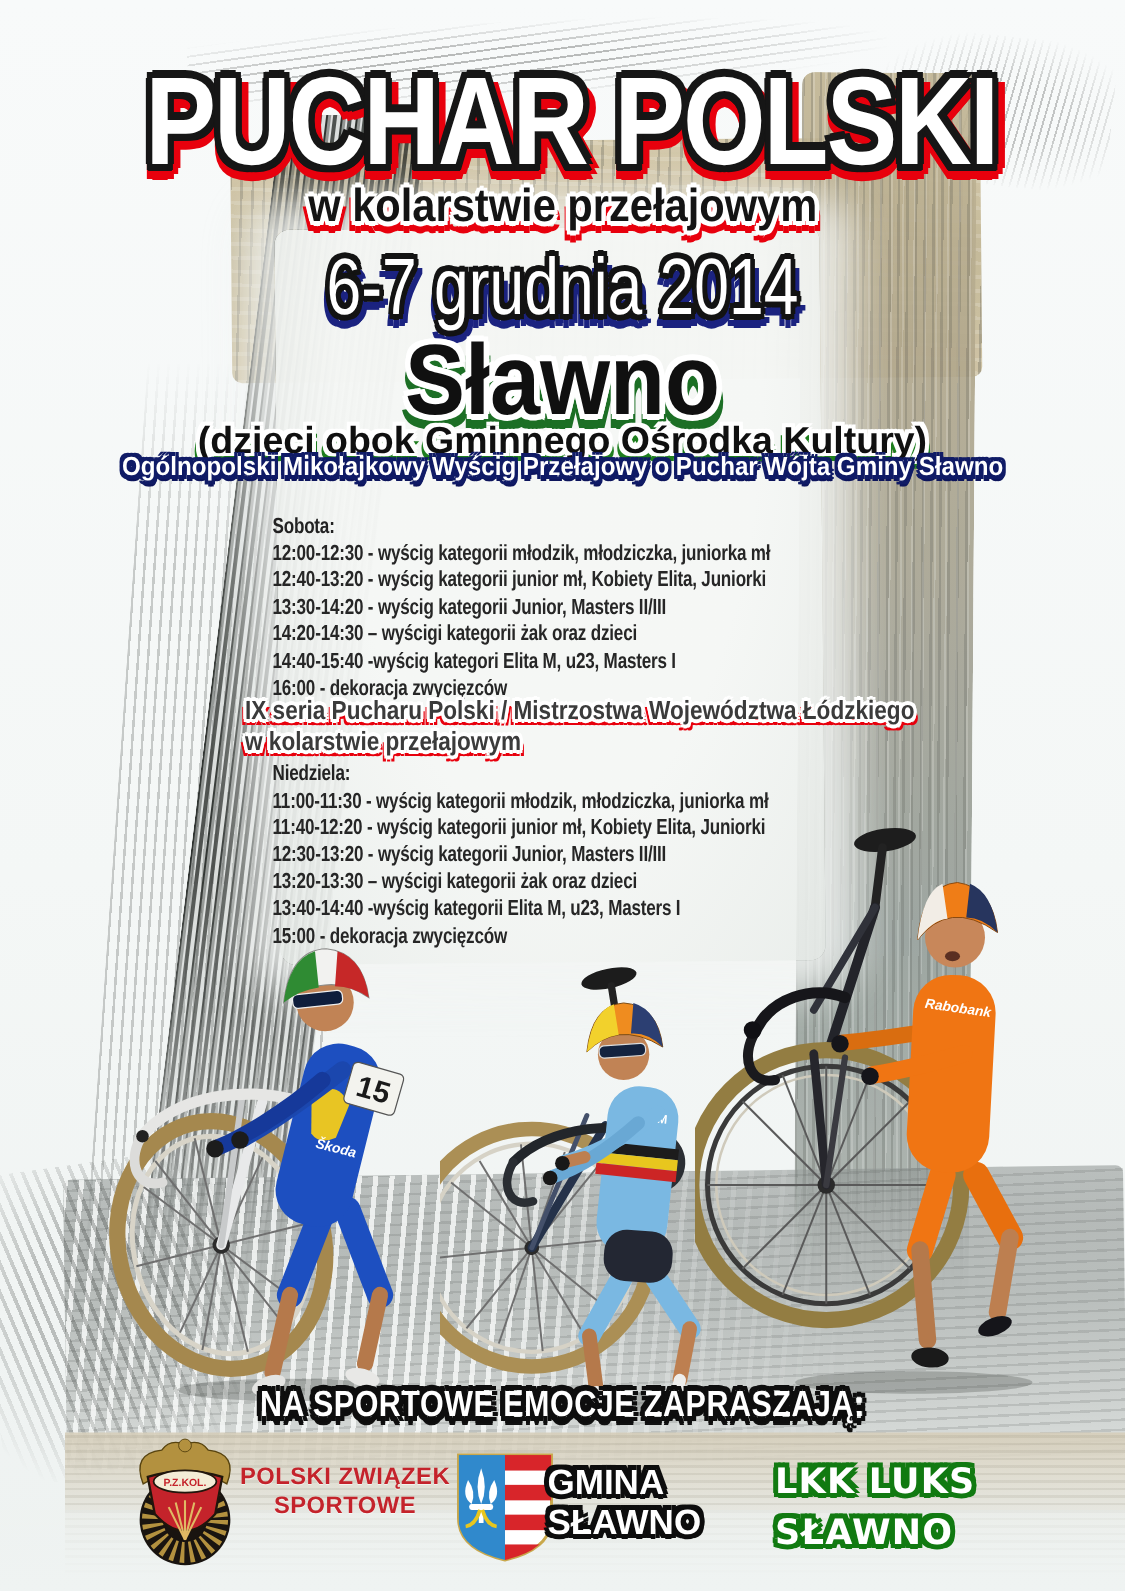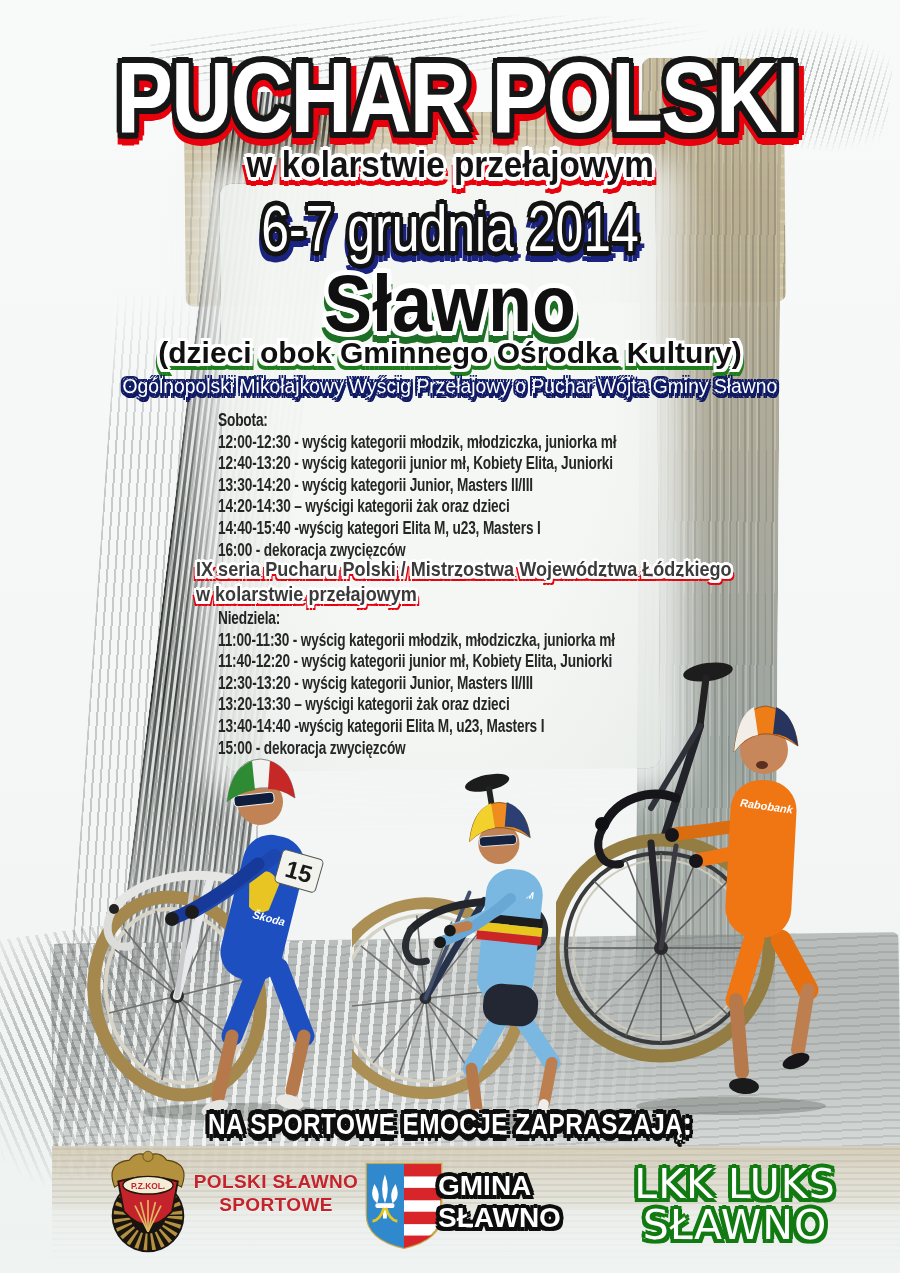--- a/index.html
+++ b/index.html
@@ -99,21 +99,21 @@
     -4px -4px 0 #fff,4px -4px 0 #fff,-4px 4px 0 #fff,4px 4px 0 #fff,
     0 -5px 0 #fff,0 5px 0 #fff,-5px 0 0 #fff,5px 0 0 #fff,
     0 12px 0 #1c6f25,6px 11px 0 #1c6f25,-5px 11px 0 #1c6f25;}
 
   .venue{top:336px;font-size:30px;font-weight:bold;color:#101010;}
   .venue-shadow{text-shadow:
     -3px -3px 0 #fff,3px -3px 0 #fff,-3px 3px 0 #fff,3px 3px 0 #fff,
     0 -3px 0 #fff,0 3px 0 #fff,-3px 0 0 #fff,3px 0 0 #fff,
     0 7px 0 #1e7e1e,4px 7px 0 #1e7e1e,-4px 7px 0 #1e7e1e;}
 
-  .event-name{top:374px;font-size:21px;font-weight:normal;color:#fff;}
+  .event-name{top:362px;font-size:21px;font-weight:bold;color:#fff;}
   .event-name .fit{transform:scaleX(.92);}
   .eventname-shadow{text-shadow:
     -3px -3px 0 #101b66,3px -3px 0 #101b66,-3px 3px 0 #101b66,3px 3px 0 #101b66,
     0 -3px 0 #101b66,0 3px 0 #101b66,-3px 0 0 #101b66,3px 0 0 #101b66,
     0 5px 0 #0d155c,2px 5px 0 #0d155c;}
 
   .schedule{position:absolute;left:218px;font-size:17.5px;font-weight:bold;color:#262626;
     letter-spacing:-.2px;line-height:21.6px;white-space:nowrap;
     transform:scaleX(.78);transform-origin:left top;}
   .schedule .day-label{color:#222;}
@@ -136,22 +136,22 @@
   .pzkol-svg{position:absolute;left:92px;top:1148px;width:112px;height:107px;}
   .pzkol-name{position:absolute;left:186px;top:1170px;width:180px;text-align:center;
     font-size:19px;font-weight:bold;color:#c4232b;line-height:23px;letter-spacing:.4px;
     text-shadow:0 1px 0 rgba(255,255,255,.6);}
   .crest-svg{position:absolute;left:363px;top:1161px;width:82px;height:90px;}
   .gmina-name{position:absolute;left:438px;top:1170px;width:134px;text-align:left;
     font-size:28px;font-weight:bold;color:#fff;line-height:32px;
     text-shadow:
     -3.5px -3.5px 0 #0d0d0d,3.5px -3.5px 0 #0d0d0d,-3.5px 3.5px 0 #0d0d0d,3.5px 3.5px 0 #0d0d0d,
     0 -4px 0 #0d0d0d,0 4px 0 #0d0d0d,-4px 0 0 #0d0d0d,4px 0 0 #0d0d0d;}
-  .lkk-name{position:absolute;left:620px;top:1164px;width:230px;text-align:center;
-    font-family:"DejaVu Sans",sans-serif;font-size:41px;font-weight:normal;color:#fff;
+  .lkk-name{position:absolute;left:620px;top:1164px;width:230px;
+    font-family:"DejaVu Sans",sans-serif;font-size:28px;font-weight:bold;color:#fff;
     line-height:41px;letter-spacing:1px;
     text-shadow:
     -3.5px -3.5px 0 #117a11,3.5px -3.5px 0 #117a11,-3.5px 3.5px 0 #117a11,3.5px 3.5px 0 #117a11,
     0 -4px 0 #117a11,0 4px 0 #117a11,-4px 0 0 #117a11,4px 0 0 #117a11;}
 
   .cyclist{position:absolute;}
   svg text{font-family:"Liberation Sans",sans-serif;}
 </style>
 </head>
 <body>
@@ -376,21 +376,21 @@
         <line x1="60" y1="90" x2="52" y2="58"></line>
       <line x1="60" y1="90" x2="60" y2="56"></line>
         <line x1="60" y1="90" x2="68" y2="58"></line>
       <line x1="60" y1="90" x2="74" y2="62"></line>
     </g>
     <ellipse cx="60" cy="40" rx="27" ry="9.5" fill="#f3ecd6" stroke="#20160c" stroke-width="1.5"></ellipse>
     <text x="60" y="44" font-size="9" font-weight="bold" fill="#c4232b" text-anchor="middle">P.Z.KOL.</text>
   </svg>
 
   <div class="pzkol-name">
-    <div>POLSKI SŁAWNO</div>
+    <div>POLSKI ZWIĄZEK</div>
     <div>SPORTOWE</div>
   </div>
 
   <svg class="crest-svg" viewBox="0 0 86 94">
     <defs>
         <clipPath id="crestClip">
           <path d="M4 3 H82 V56 Q82 82 43 91 Q4 82 4 56 Z"></path>
         </clipPath>
       </defs>
     <path d="M4 3 H82 V56 Q82 82 43 91 Q4 82 4 56 Z" fill="#ffffff" stroke="#c9a84c" stroke-width="2.5"></path>

